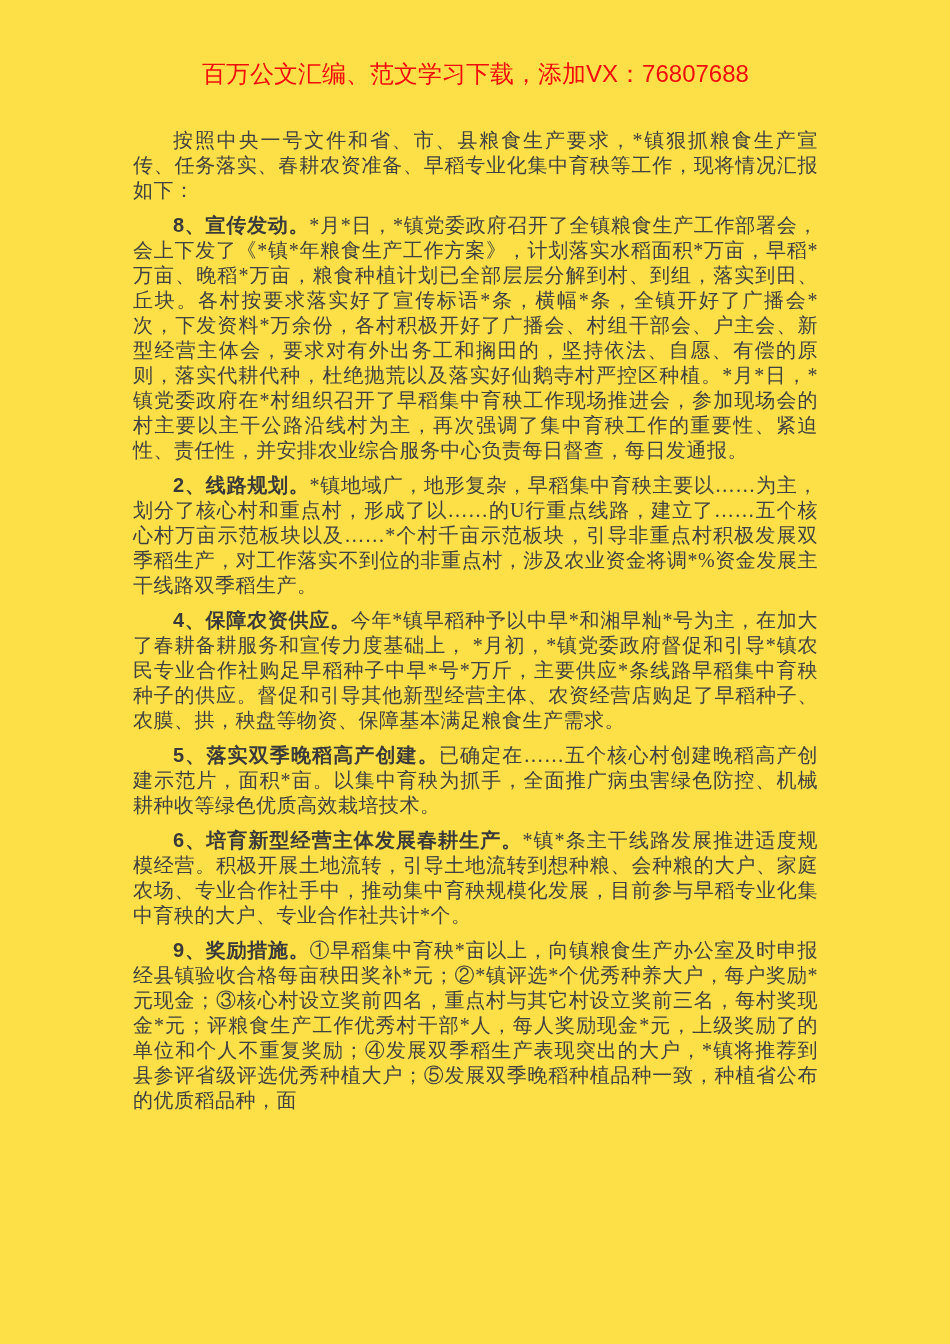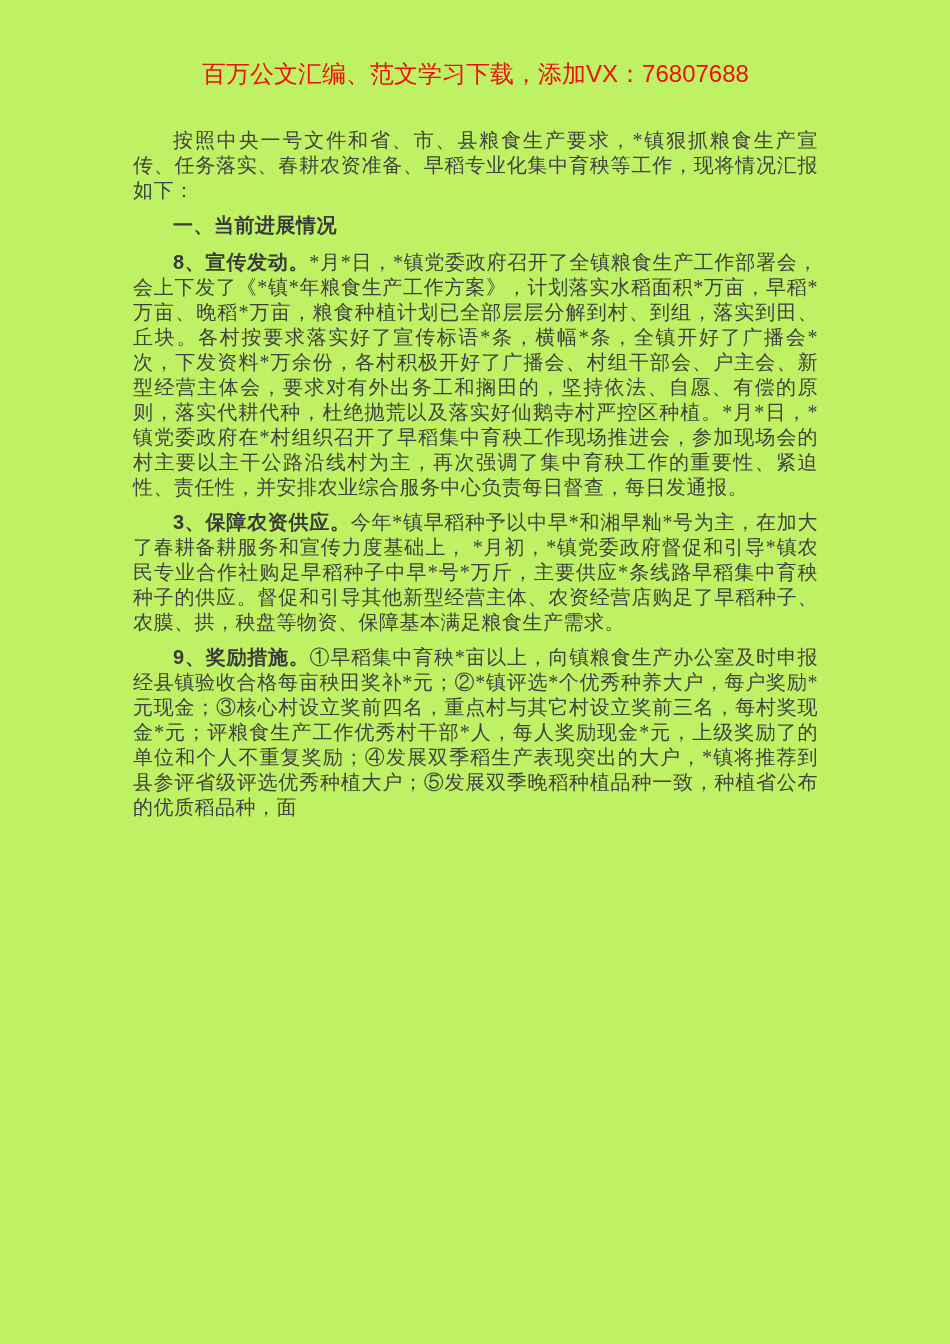--- a/index.html
+++ b/index.html
@@ -5,21 +5,21 @@
   html, body {
     margin: 0;
     padding: 0;
     background: #ffffff;
   }
   .page {
     position: relative;
     width: 950px;
     height: 1344px;
     margin: 0 auto;
-    background: #bef264;
+    background: #fde047;
     box-sizing: border-box;
     padding: 58px 132px 0 133px;
     overflow: hidden;
     font-family: "Liberation Serif", "DejaVu Serif", serif;
     color: #414141;
   }
   .banner {
     text-align: center;
     font-family: "Liberation Sans", "DejaVu Sans", sans-serif;
     font-size: 24px;
@@ -53,26 +53,28 @@
 <body>
 
 <div class="page">
 
   <div class="banner">百万公文汇编、范文学习下载，添加VX：76807688</div>
 
   <div class="doc">
 
     <p>按照中央一号文件和省、市、县粮食生产要求，*镇狠抓粮食生产宣传、任务落实、春耕农资准备、早稻专业化集中育秧等工作，现将情况汇报如下：</p>
 
-    <p class="section-heading">一、当前进展情况</p>
 
     <p><span class="lead">8、宣传发动。</span><span>*月*日，*镇党委政府召开了全镇粮食生产工作部署会，会上下发了《*镇*年粮食生产工作方案》，计划落实水稻面积*万亩，早稻*万亩、晚稻*万亩，粮食种植计划已全部层层分解到村、到组，落实到田、丘块。各村按要求落实好了宣传标语*条，横幅*条，全镇开好了广播会*次，下发资料*万余份，各村积极开好了广播会、村组干部会、户主会、新型经营主体会，要求对有外出务工和搁田的，坚持依法、自愿、有偿的原则，落实代耕代种，杜绝抛荒以及落实好仙鹅寺村严控区种植。*月*日，*镇党委政府在*村组织召开了早稻集中育秧工作现场推进会，参加现场会的村主要以主干公路沿线村为主，再次强调了集中育秧工作的重要性、紧迫性、责任性，并安排农业综合服务中心负责每日督查，每日发通报。</span></p>
 
+    <p><span class="lead">2、线路规划。</span><span>*镇地域广，地形复杂，早稻集中育秧主要以……为主，划分了核心村和重点村，形成了以……的U行重点线路，建立了……五个核心村万亩示范板块以及……*个村千亩示范板块，引导非重点村积极发展双季稻生产，对工作落实不到位的非重点村，涉及农业资金将调*%资金发展主干线路双季稻生产。</span></p>
 
-    <p><span class="lead">3、保障农资供应。</span><span>今年*镇早稻种予以中早*和湘早籼*号为主，在加大了春耕备耕服务和宣传力度基础上， *月初，*镇党委政府督促和引导*镇农民专业合作社购足早稻种子中早*号*万斤，主要供应*条线路早稻集中育秧种子的供应。督促和引导其他新型经营主体、农资经营店购足了早稻种子、农膜、拱，秧盘等物资、保障基本满足粮食生产需求。</span></p>
+    <p><span class="lead">4、保障农资供应。</span><span>今年*镇早稻种予以中早*和湘早籼*号为主，在加大了春耕备耕服务和宣传力度基础上， *月初，*镇党委政府督促和引导*镇农民专业合作社购足早稻种子中早*号*万斤，主要供应*条线路早稻集中育秧种子的供应。督促和引导其他新型经营主体、农资经营店购足了早稻种子、农膜、拱，秧盘等物资、保障基本满足粮食生产需求。</span></p>
 
 
+    <p><span class="lead">5、落实双季晚稻高产创建。</span><span>已确定在……五个核心村创建晚稻高产创建示范片，面积*亩。以集中育秧为抓手，全面推广病虫害绿色防控、机械耕种收等绿色优质高效栽培技术。</span></p>
 
+    <p><span class="lead">6、培育新型经营主体发展春耕生产。</span><span>*镇*条主干线路发展推进适度规模经营。积极开展土地流转，引导土地流转到想种粮、会种粮的大户、家庭农场、专业合作社手中，推动集中育秧规模化发展，目前参与早稻专业化集中育秧的大户、专业合作社共计*个。</span></p>
 
     <p><span class="lead">9、奖励措施。</span><span>①早稻集中育秧*亩以上，向镇粮食生产办公室及时申报经县镇验收合格每亩秧田奖补*元；②*镇评选*个优秀种养大户，每户奖励*元现金；③核心村设立奖前四名，重点村与其它村设立奖前三名，每村奖现金*元；评粮食生产工作优秀村干部*人，每人奖励现金*元，上级奖励了的单位和个人不重复奖励；④发展双季稻生产表现突出的大户，*镇将推荐到县参评省级评选优秀种植大户；⑤发展双季晚稻种植品种一致，种植省公布的优质稻品种，面</span></p>
 
   </div>
 </div>
 
 </body></html>

